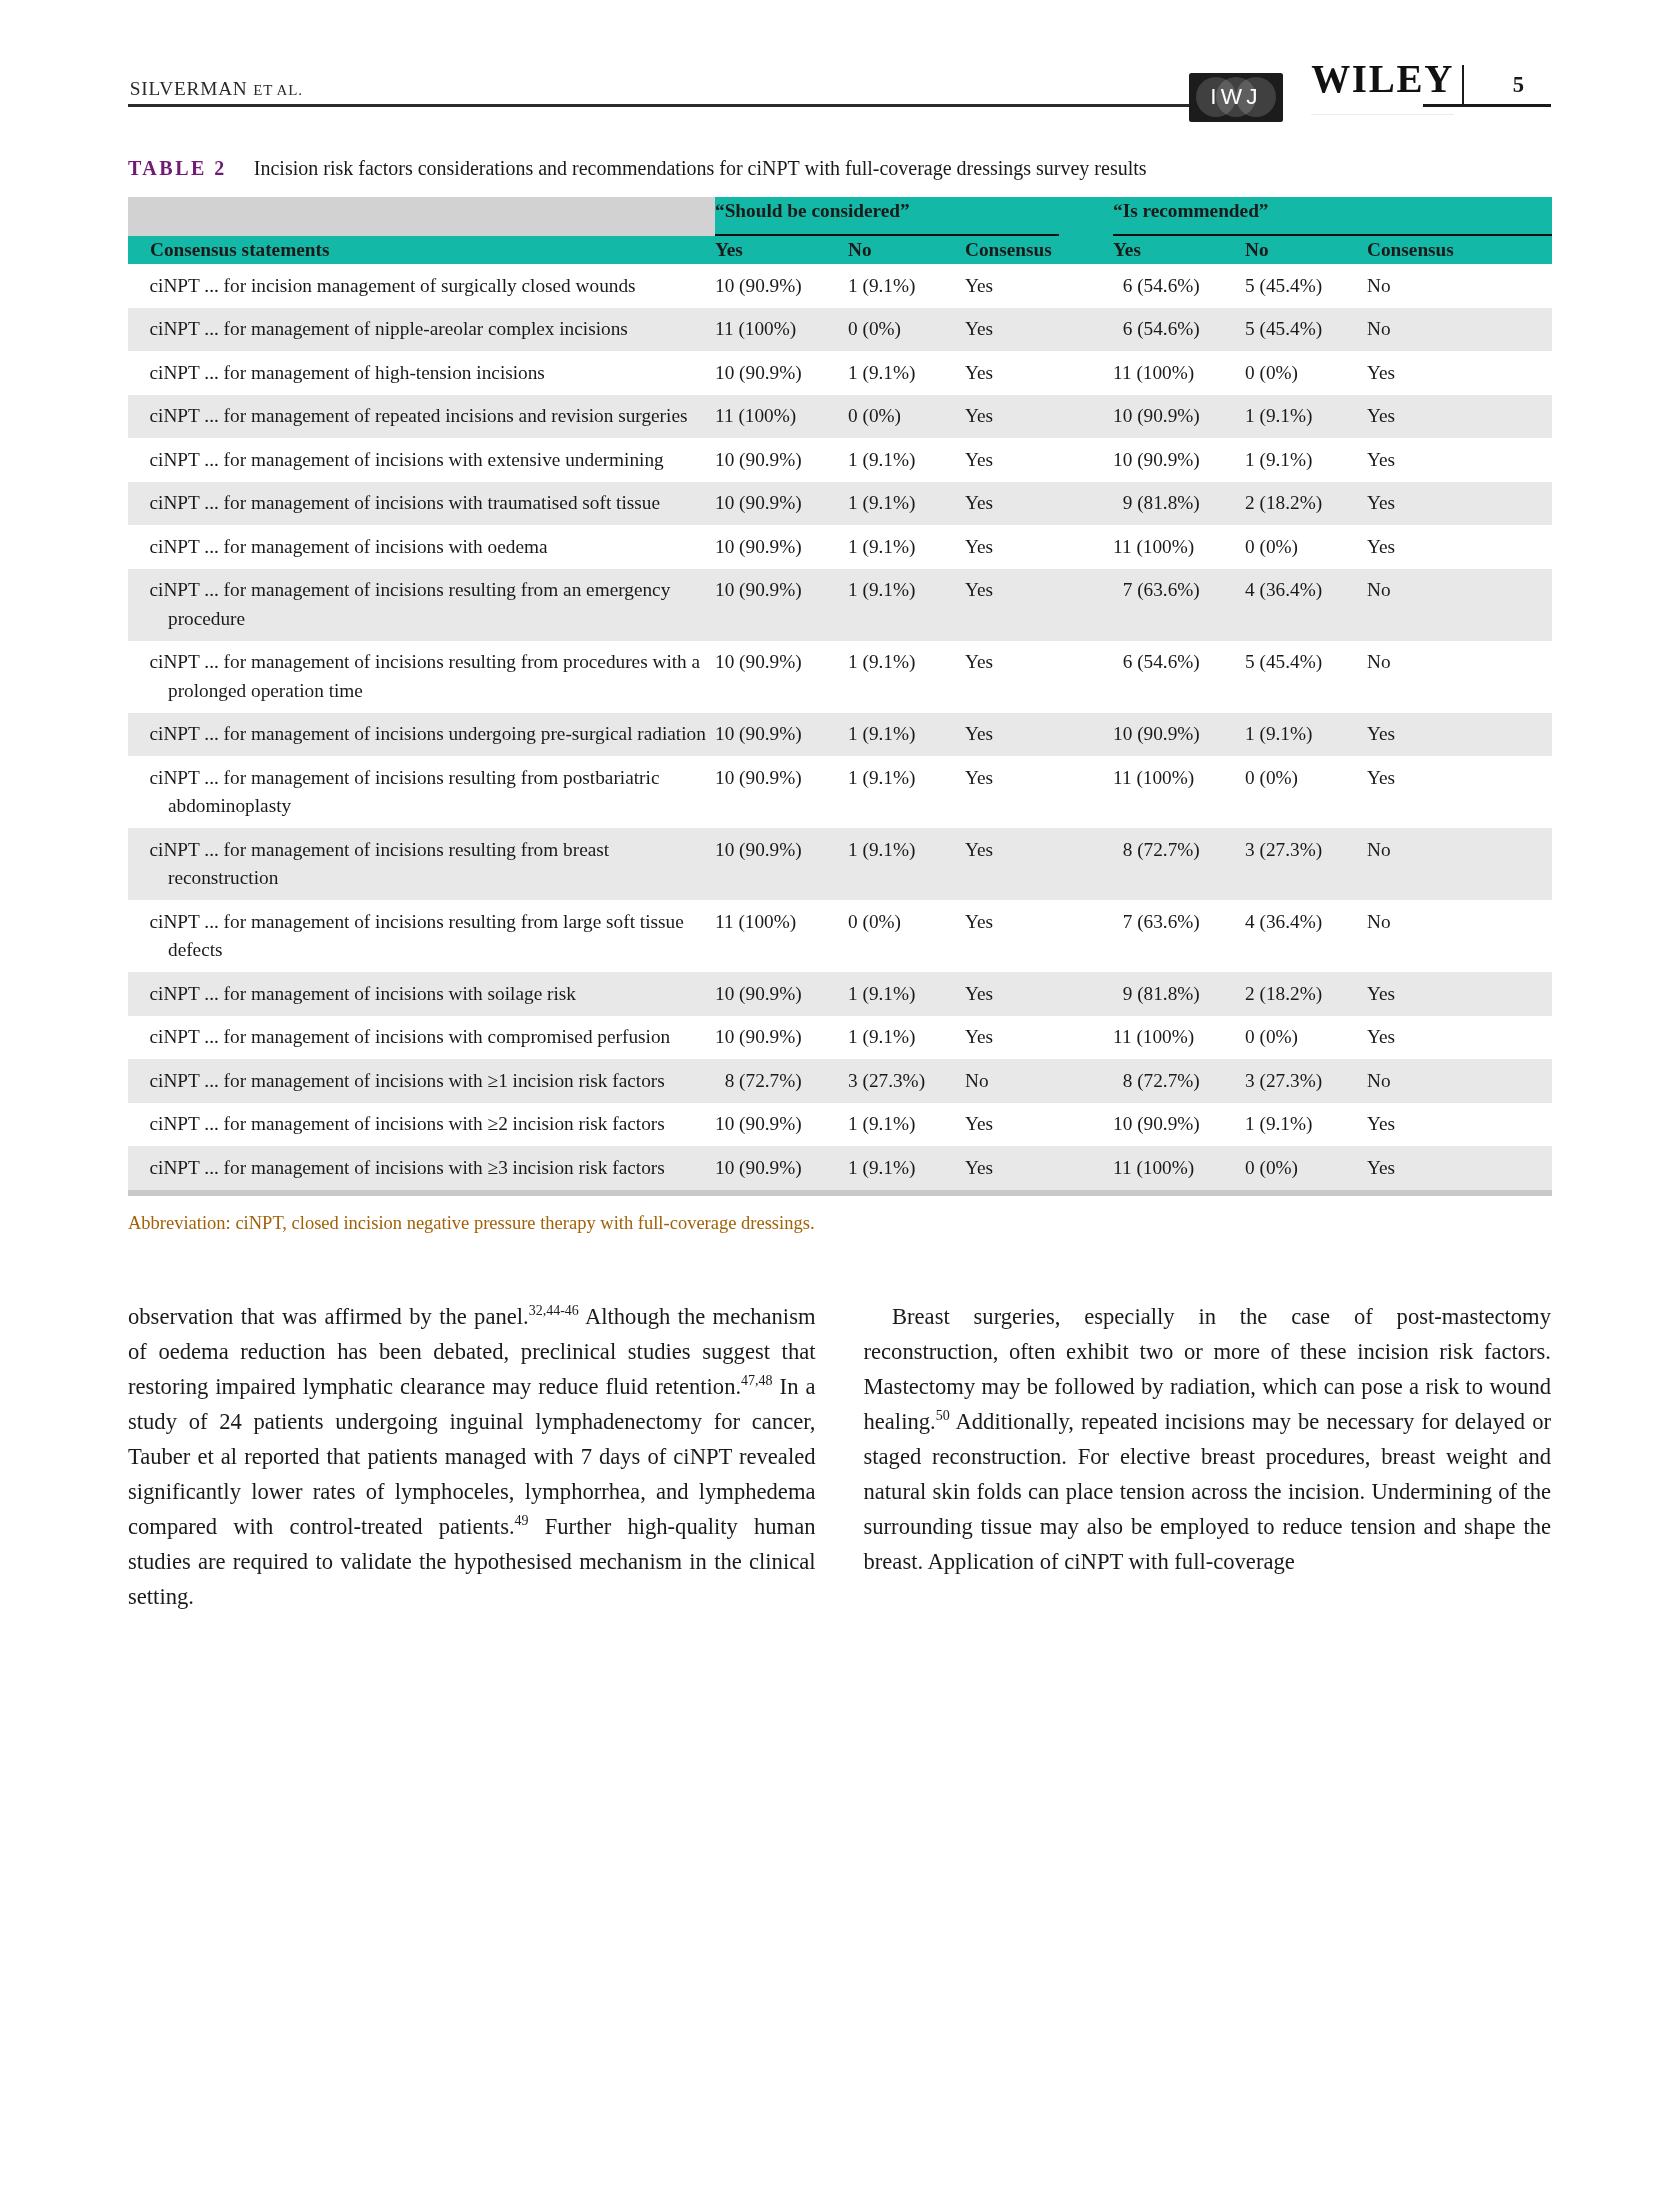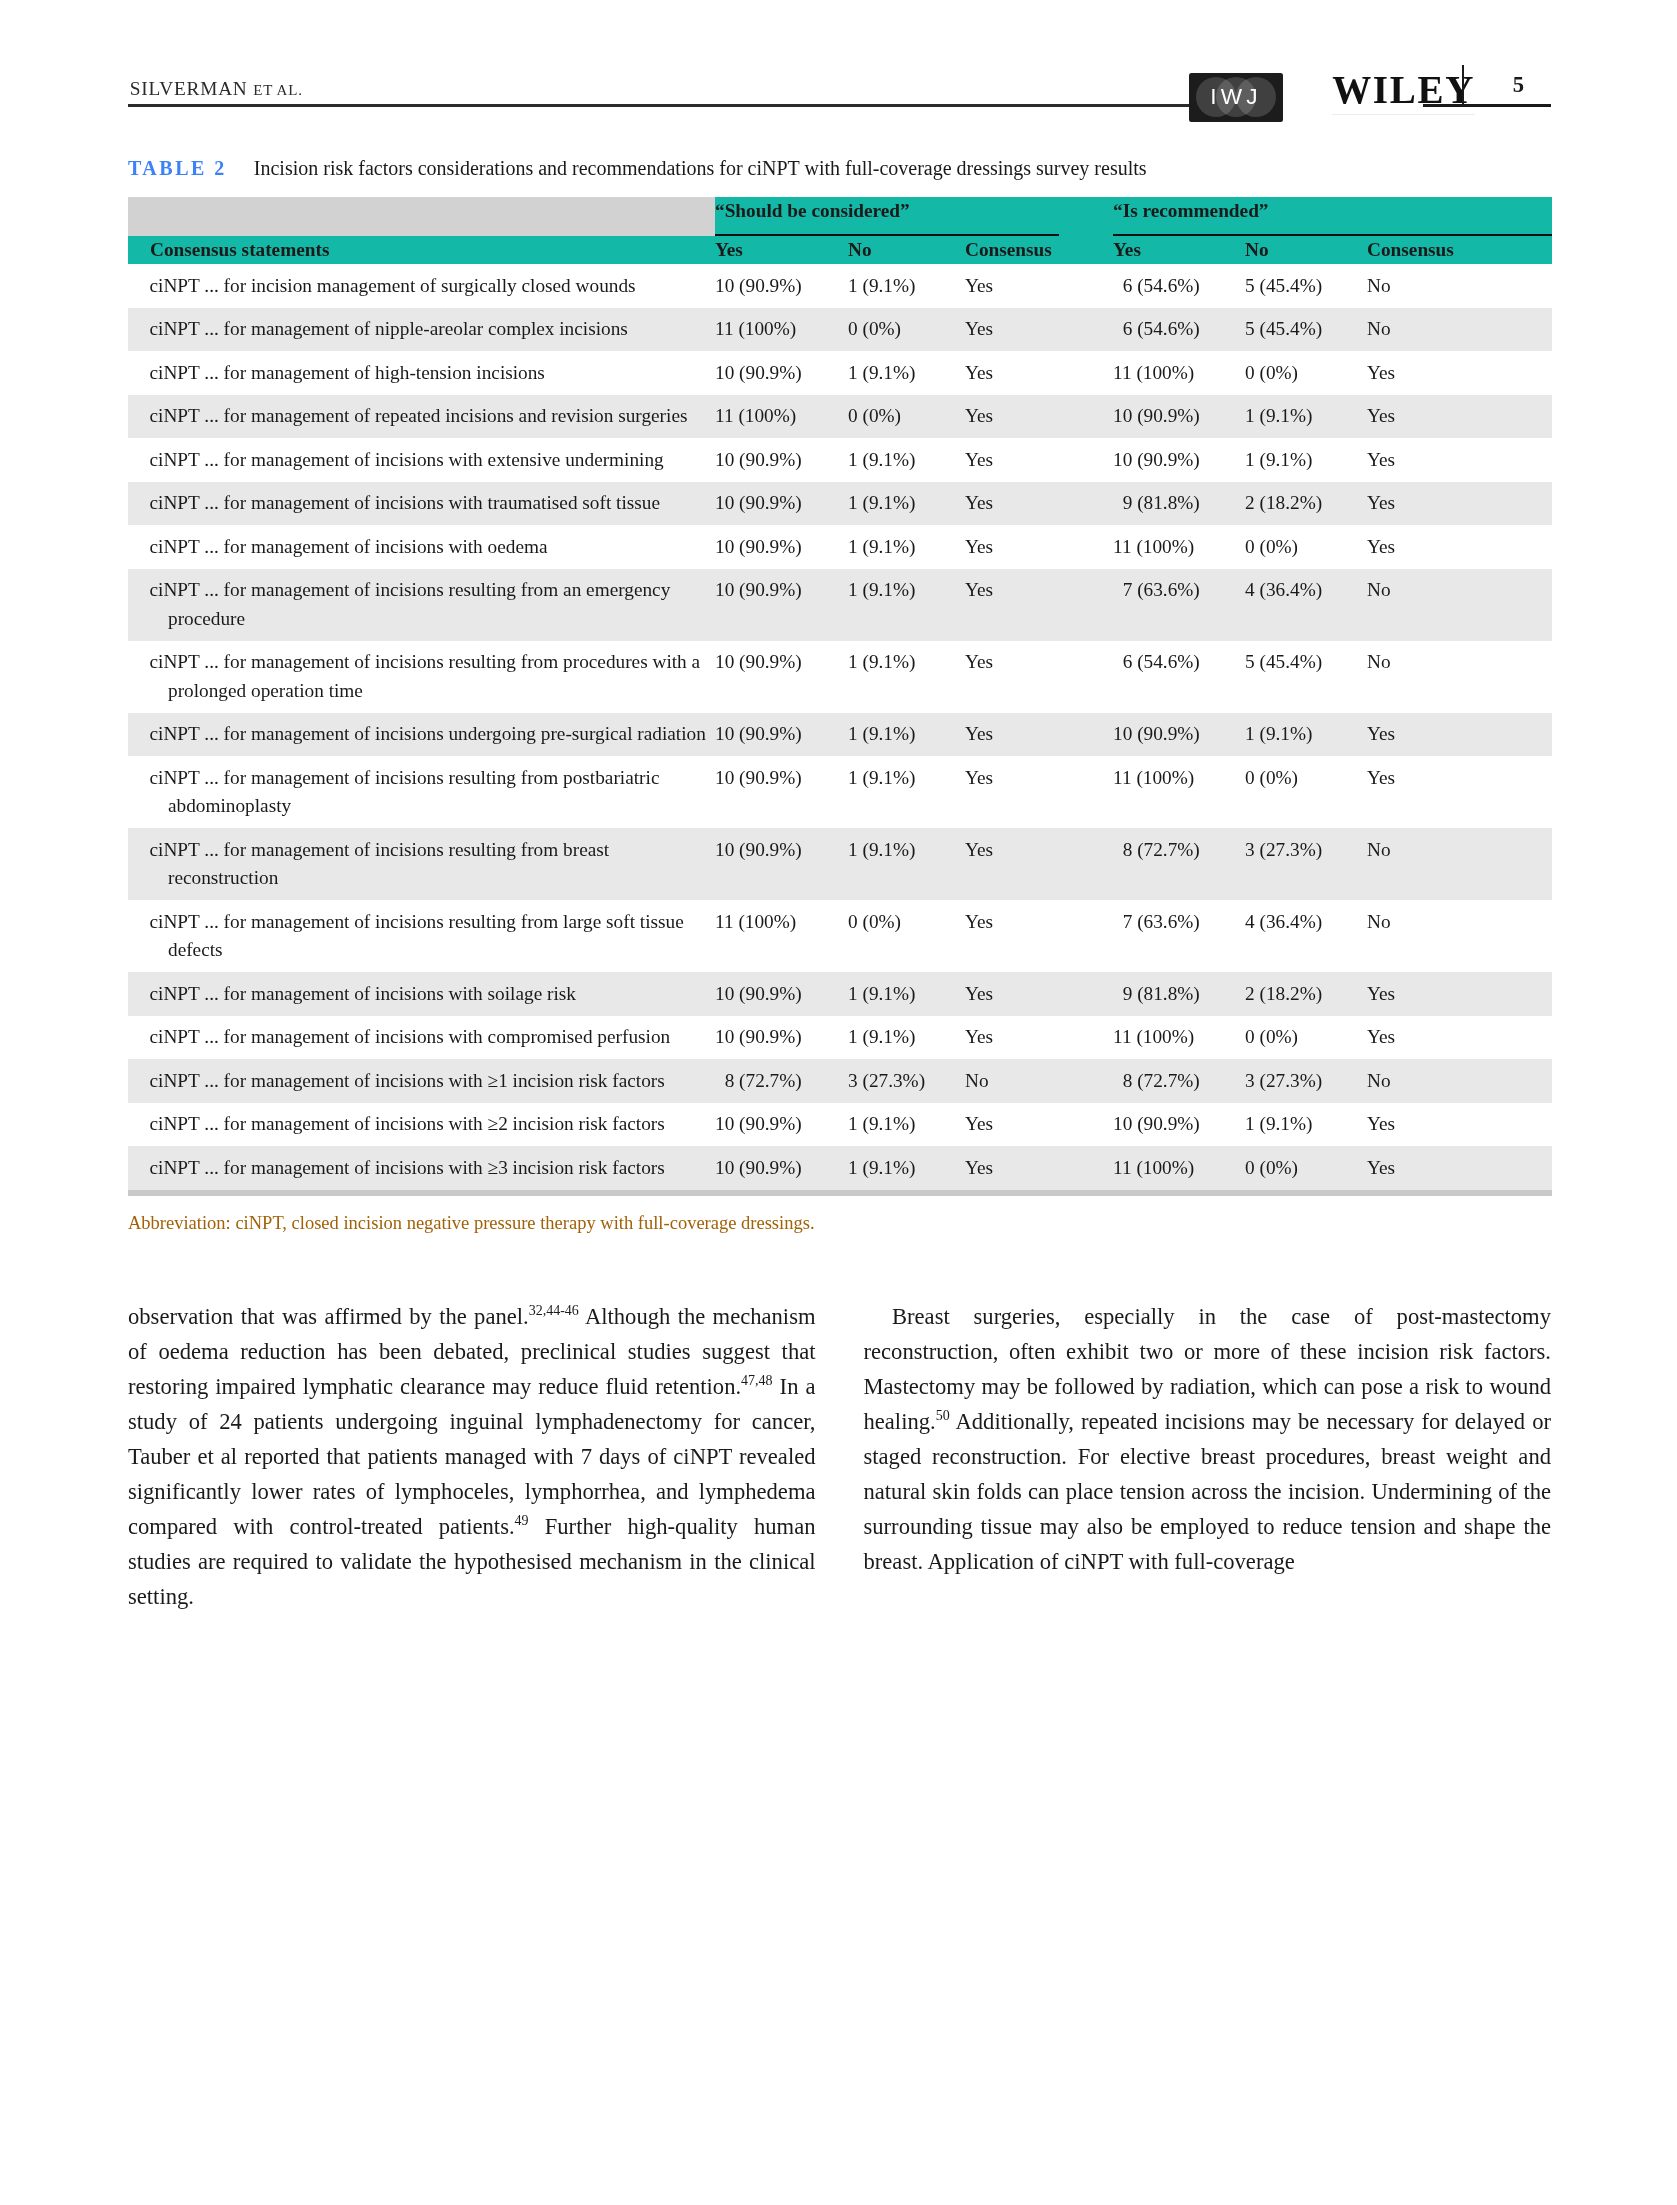--- a/index.html
+++ b/index.html
@@ -13,30 +13,30 @@
   
   .header{position:relative;height:70px;}
   .running-head{position:absolute;left:1.7px;bottom:20px;font-size:19.3px;letter-spacing:0.8px;color:#2a2a2a;}
   .running-head .etal{font-size:15px;letter-spacing:0.8px;}
   .rule-left{position:absolute;left:0;right:362px;bottom:13.4px;height:2.5px;background:#2b2b2b;}
   .iwj-badge{position:absolute;right:268px;bottom:-1.7px;width:94px;height:49px;background:#1c1c1c;border-radius:2.5px;overflow:hidden;margin-left:16px;}
   .iwj-circle{position:absolute;top:4.2px;width:40px;height:40px;border-radius:50%;background:rgba(255,255,255,0.16);}
   .iwj-c1{left:6.7px;} .iwj-c2{left:27px;} .iwj-c3{left:47px;}
   .iwj-text{position:absolute;left:0;right:0;top:11.7px;text-align:center;color:#ffffff;
     font-family:"Liberation Sans","DejaVu Sans",sans-serif;font-size:22.6px;letter-spacing:4.2px;}
-  .wiley{position:absolute;right:76px;bottom:5px;font-size:39px;font-weight:bold;letter-spacing:1.7px;color:#111;
-    border-bottom:1.7px solid #ececec;line-height:1;padding-bottom:5px;}
+  .wiley{position:absolute;right:97px;bottom:5px;font-size:39px;font-weight:bold;letter-spacing:1.7px;color:#111;
+    border-bottom:1.7px solid #ececec;line-height:1;padding-bottom:16px;}
   .pn-rule{position:absolute;right:0;bottom:13.4px;width:128px;height:2.5px;background:#1a1a1a;}
   .v-tick{position:absolute;right:87px;bottom:13.4px;width:2.5px;height:42px;background:#1a1a1a;}
   .page-number{position:absolute;right:27px;bottom:22px;font-size:22.6px;font-weight:bold;}
 
   
   .table-block{margin-top:37px;}
   .caption-row{display:flex;align-items:baseline;margin-bottom:17px;}
-  .table-label{font-weight:bold;letter-spacing:2.5px;color:#3b82f6;font-size:20px;flex:none;}
+  .table-label{font-weight:bold;letter-spacing:2.5px;color:#701a75;font-size:20px;flex:none;}
   .table-caption{font-size:20px;margin-left:27px;}
 
   table.survey{width:100%;border-collapse:collapse;table-layout:fixed;font-size:19.3px;line-height:28.5px;border-bottom:6.7px solid #c9c9c9;}
   table.survey thead th{background:#14b8a6;text-align:left;font-weight:bold;padding:0;}
   .group-row th{padding-top:18.5px;}
   .group-row th.spacer{background:#d2d2d2;}
   .group-label{border-bottom:2.5px solid #111;padding-bottom:8.4px;display:block;}
   th.group-considered .group-label{margin-right:54px;}
   .cols-row th{vertical-align:bottom;padding:8.4px 0 13.4px 0;}
   .cols-row th.statement-h{padding-left:22px;}

